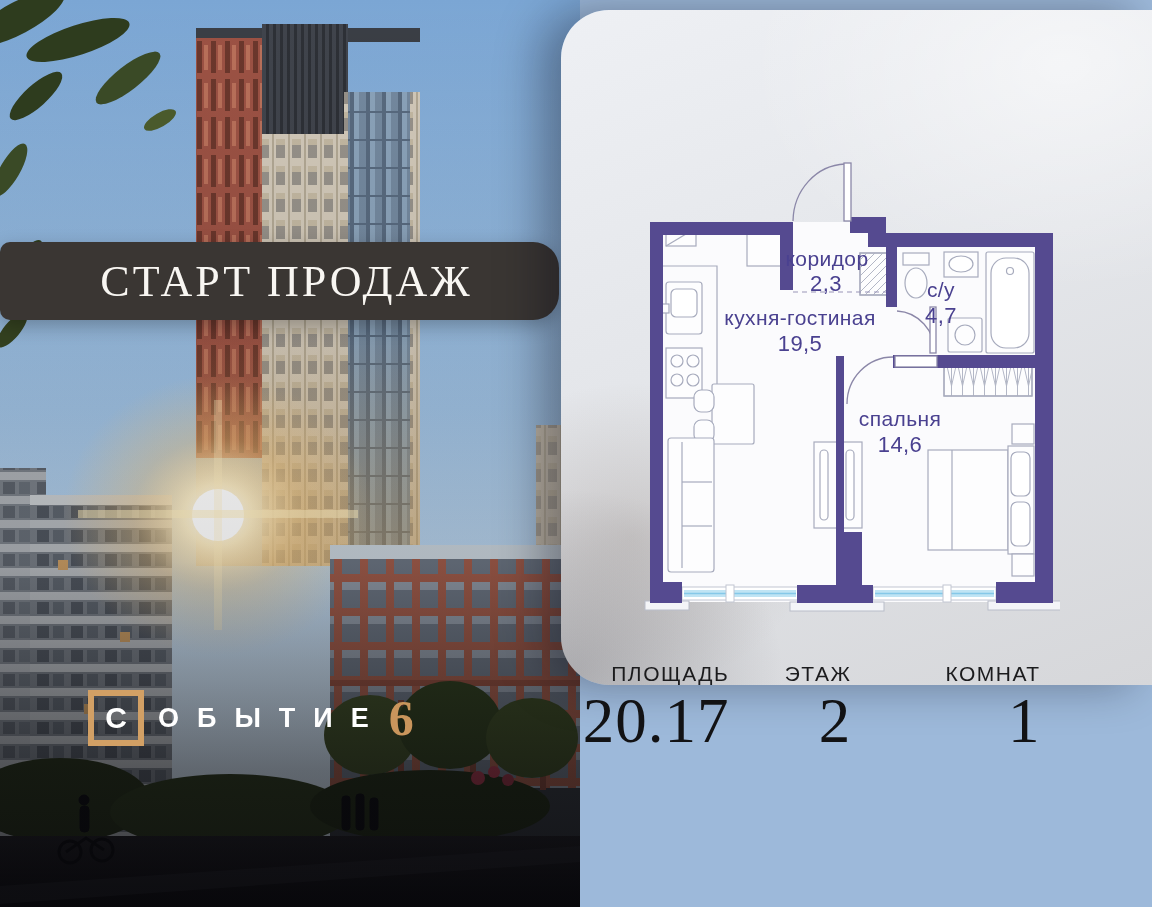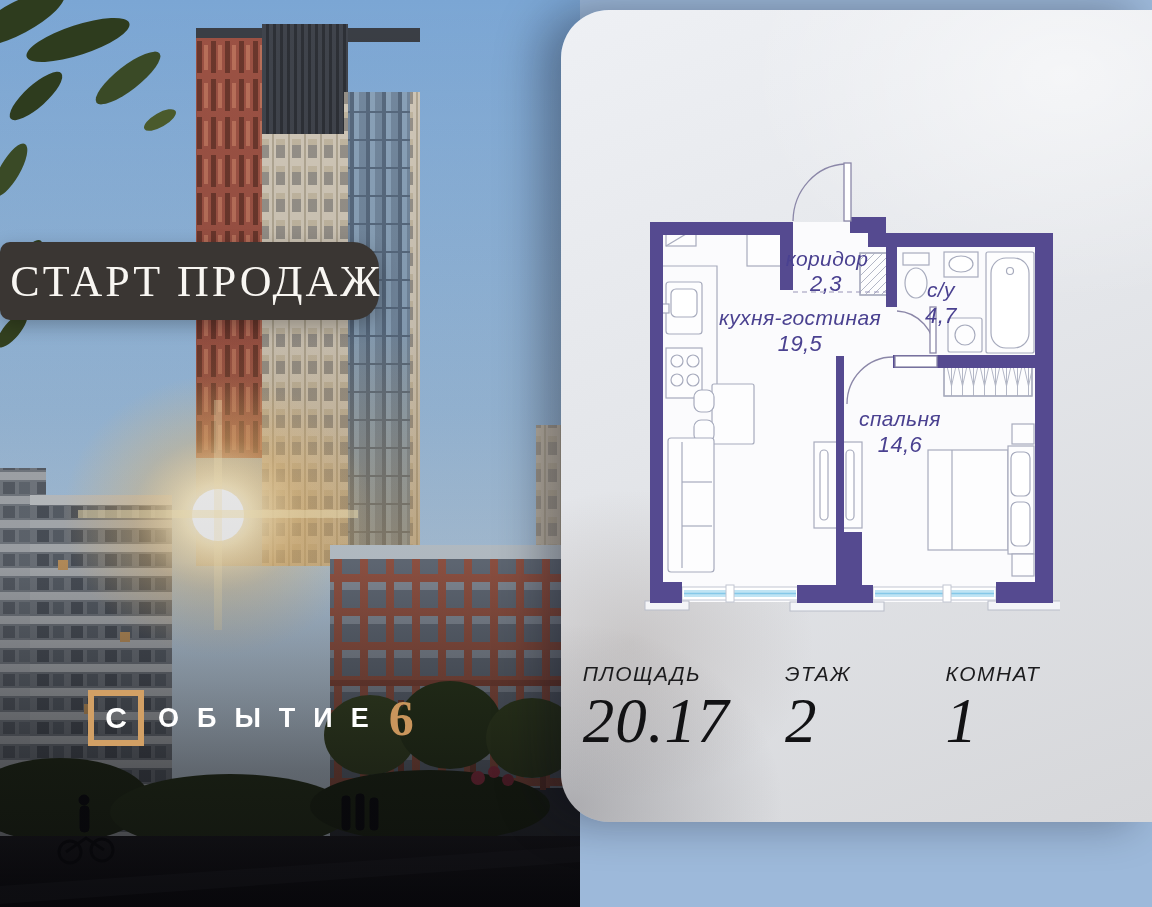--- a/index.html
+++ b/index.html
@@ -1,45 +1,45 @@
 <!DOCTYPE html>
 <html><head>
 <meta charset="utf-8">
 <style>
   html,body{margin:0;padding:0;background:#222;}
   #stage{position:relative;width:1152px;height:907px;overflow:hidden;
          font-family:"Liberation Sans",sans-serif;background:#9db9da;}
   #photo{position:absolute;left:0;top:0;width:580px;height:907px;}
   
-  #badge{position:absolute;left:0;top:242px;width:379px;height:78px;
+  #badge{position:absolute;left:0;top:242px;width:559px;height:78px;
          background:#3a3633;border-radius:10px 26px 26px 10px;
          display:flex;align-items:center;justify-content:center;
          box-shadow:0 6px 18px rgba(0,0,0,.25);}
   #badge .t{font-family:"Liberation Serif",serif;font-size:44px;color:#f8f6f2;
             letter-spacing:3px;padding-left:14px;white-space:nowrap;}
   
   #logo{position:absolute;left:88px;top:688px;height:60px;display:flex;align-items:center;}
   #logo .box{width:44px;height:44px;border:6px solid #d2a065;display:flex;
              align-items:center;justify-content:center;}
   #logo .box span{color:#fff;font-weight:bold;font-size:30px;line-height:1;}
   #logo .letters{color:#fff;font-weight:bold;font-size:27px;letter-spacing:18px;
                  margin-left:14px;white-space:nowrap;}
   #logo .num{font-family:"Liberation Serif",serif;font-weight:bold;font-size:50px;
              color:#c9955c;margin-left:2px;line-height:1;}
   
-  #card{position:absolute;left:561px;top:10px;width:591px;height:812px;
+  #card{position:absolute;left:561px;top:10px;width:591px;height:675px;
         border-radius:48px 0 0 48px;
         background:
           radial-gradient(260px 220px at 12% 78%, rgba(110,92,80,.20), rgba(110,92,80,0) 70%),
           radial-gradient(300px 260px at 2% 98%, rgba(50,46,50,.28), rgba(50,46,50,0) 70%),
           radial-gradient(420px 300px at 85% 8%, rgba(255,255,255,.55), rgba(255,255,255,0) 75%),
           linear-gradient(160deg,#eef0f4 0%,#e4e6ea 45%,#d6d7da 100%);
-        box-shadow:-20px 0 45px rgba(10,10,20,.35);font-style:italic;}
+        box-shadow:-20px 0 45px rgba(10,10,20,.35);}
   #plan{position:absolute;left:79px;top:140px;width:420px;height:470px;}
-  .stat{position:absolute;top:652px;transform:translateX(-50%);text-align:left;}
+  .stat{position:absolute;top:652px;transform:translateX(-50%);text-align:right;}
   .stat .lbl{font-size:21px;letter-spacing:1.5px;color:#1b1b1d;white-space:nowrap;}
   .stat .val{font-family:"Liberation Serif",serif;font-size:63px;color:#121214;
              line-height:1.12;letter-spacing:1px;}
   text{font-family:"Liberation Sans",sans-serif;}
 </style>
 </head>
 <body>
 
 <div id="stage">
 

